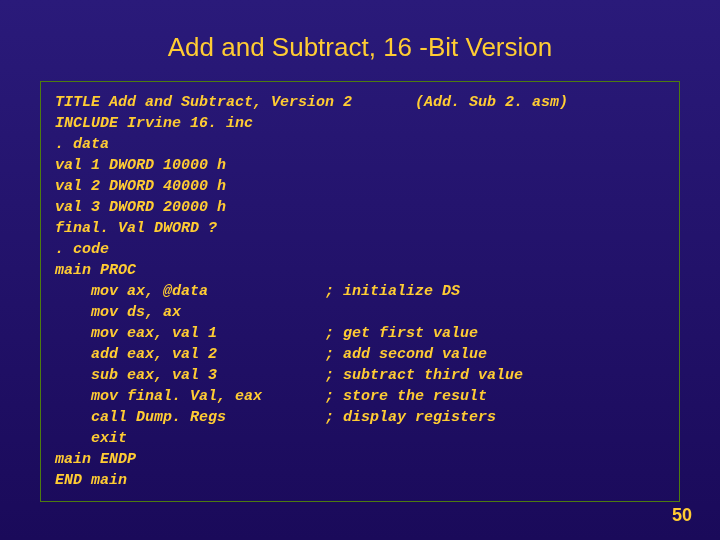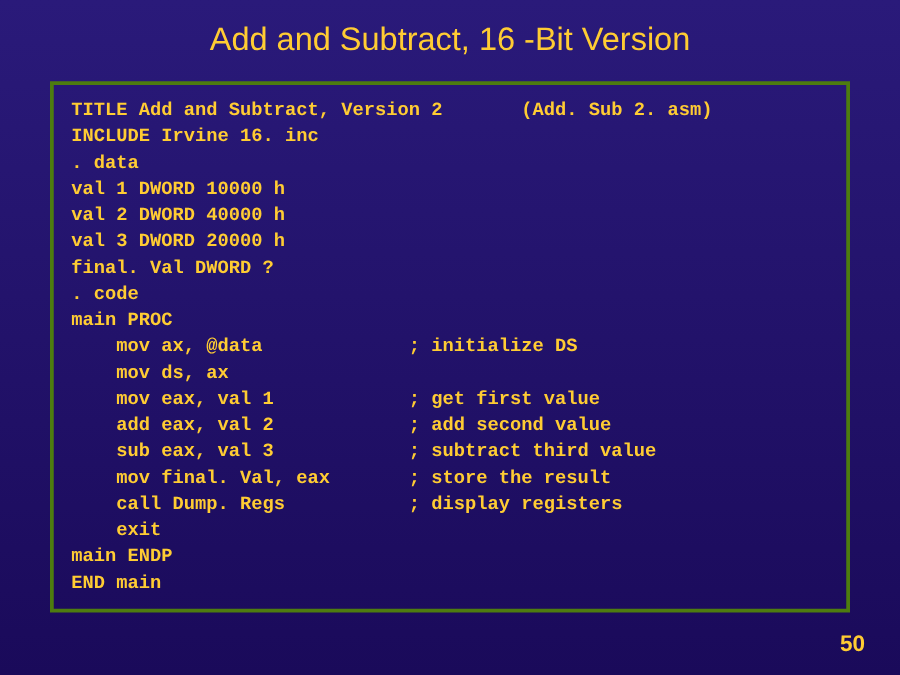--- a/index.html
+++ b/index.html
@@ -8,34 +8,35 @@
       height: 540px;
       background: linear-gradient(to bottom, #2a1a7a 0%, #1a0a5a 100%);
       font-family: Arial, Helvetica, sans-serif;
       overflow: hidden;
       position: relative;
     }
     .title {
       color: #ffcc33;
       font-size: 26px;
       text-align: center;
-      padding-top: 16px;
+      padding-top: 32px;
       padding-bottom: 18px;
       font-weight: normal;
     }
     .code-box {
       margin: 0 40px;
-      border: 3px solid #4d7c0f;
+      border: 1px solid #4d7c0f;
       padding: 10px 14px;
       font-family: 'Courier New', Courier, monospace;
       color: #ffcc33;
       font-size: 15px;
       line-height: 1.4;
       white-space: pre;
       font-weight: bold;
+      font-style: italic;
     }
     .page-num {
       position: absolute;
       bottom: 14px;
       right: 28px;
       color: #ffcc33;
       font-size: 18px;
       font-weight: bold;
     }
   </style>

